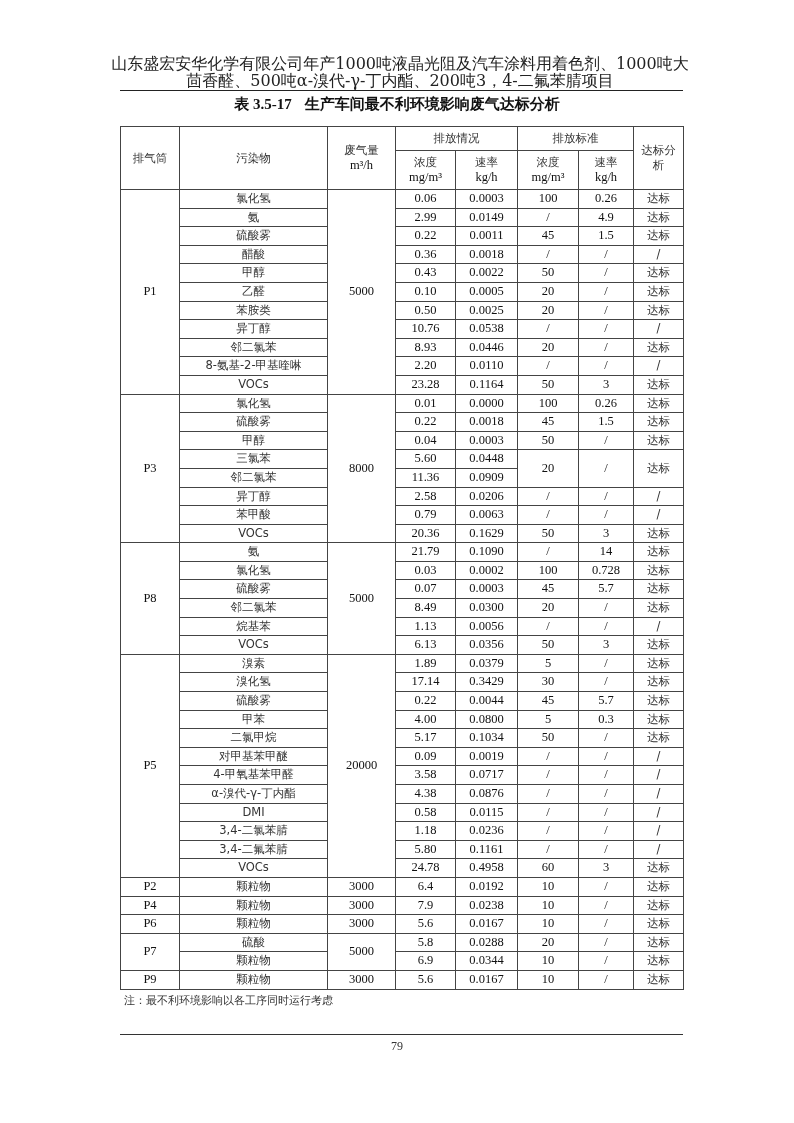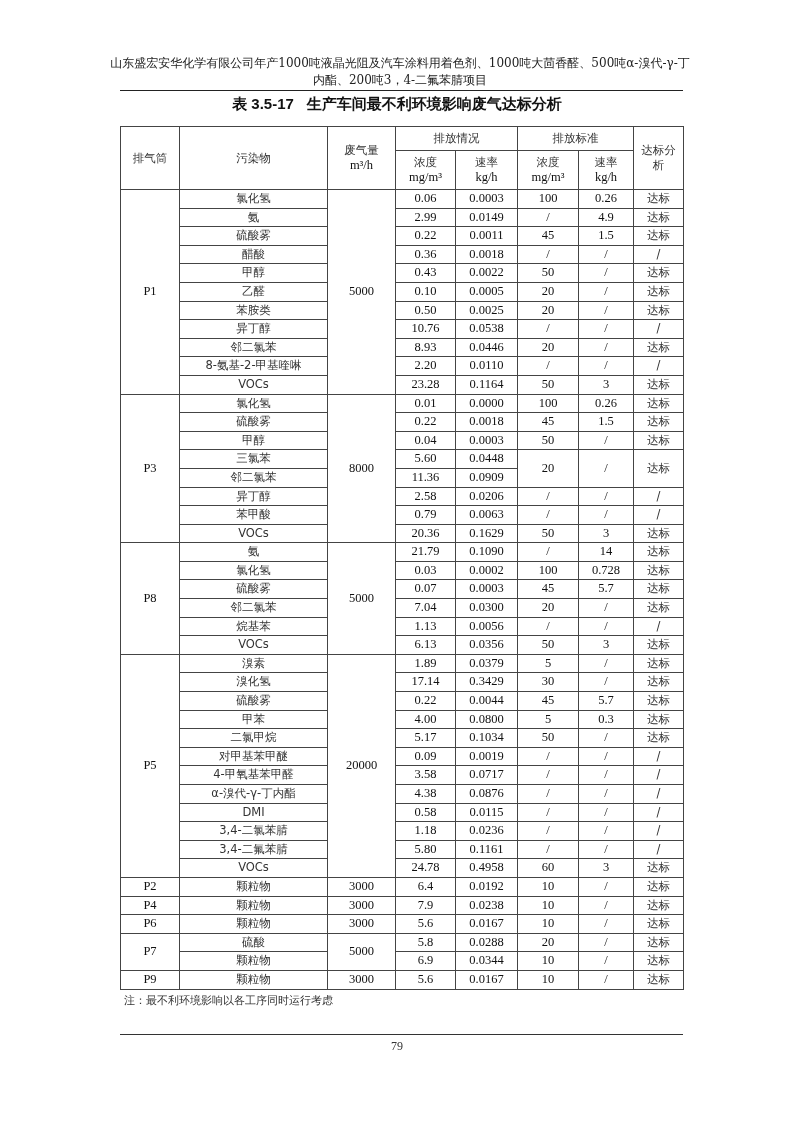--- a/index.html
+++ b/index.html
@@ -1,23 +1,23 @@
 <!DOCTYPE html>
 <html><head>
 <meta charset="utf-8">
 <style>
   html, body { margin:0; padding:0; background:#fff; }
   body { width:794px; height:1123px; position:relative; overflow:hidden;
          font-family:"DejaVu Serif","Liberation Serif",serif; color:#111; }
   .running-head { position:absolute; left:110px; top:55px; width:580px;
-         text-align:center; font-size:12px; line-height:17px; color:#222; }
+         text-align:center; font-size:16px; line-height:17px; color:#222; }
   .head-rule { position:absolute; left:120px; top:90px; width:563px; height:0; border-top:1.5px solid #222; }
   .caption { position:absolute; left:0; top:95px; width:794px; text-align:center;
          font-size:15px; font-weight:bold; font-family:"DejaVu Sans","Liberation Sans",sans-serif; }
-  .caption .num { font-family:Liberation Sans, sans-serif; margin-right:13px; }
+  .caption .num { font-family:Liberation Serif, serif; margin-right:13px; }
   table { position:absolute; left:120px; top:126px; border-collapse:collapse;
           font-size:12px; table-layout:fixed; }
   td, th { border:1px solid #444; text-align:center; vertical-align:middle;
            padding:0; font-weight:normal; line-height:17.6px; height:17.6px; white-space:nowrap; }
   th { line-height:15px; }
   .cn { font-family:"DejaVu Sans","Liberation Sans",sans-serif; font-size:11.5px; color:#333; }
   .num-cell { font-family:"Liberation Serif",serif; font-size:12.5px; }
   .note { position:absolute; left:124px; top:993px; font-size:11px; color:#333;
           font-family:"DejaVu Sans","Liberation Sans",sans-serif; }
   .foot-rule { position:absolute; left:120px; top:1034px; width:563px; border-top:1px solid #333; }
@@ -235,21 +235,21 @@
       <tr>
         <td class="cn">硫酸雾</td>
         <td class="num-cell">0.07</td>
         <td class="num-cell">0.0003</td>
         <td class="num-cell">45</td>
         <td class="num-cell">5.7</td>
         <td class="cn">达标</td>
       </tr>
       <tr>
         <td class="cn">邻二氯苯</td>
-        <td class="num-cell">7.04</td>
+        <td class="num-cell">8.49</td>
         <td class="num-cell">0.0300</td>
         <td class="num-cell">20</td>
         <td class="num-cell">/</td>
         <td class="cn">达标</td>
       </tr>
       <tr>
         <td class="cn">烷基苯</td>
         <td class="num-cell">1.13</td>
         <td class="num-cell">0.0056</td>
         <td class="num-cell">/</td>

